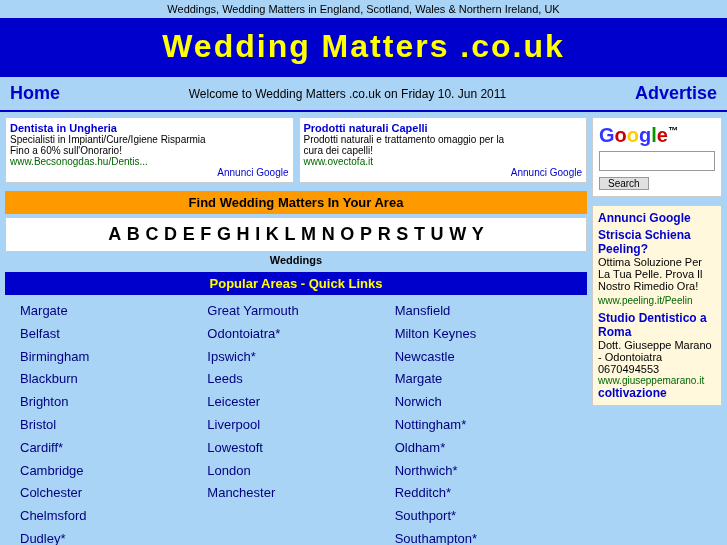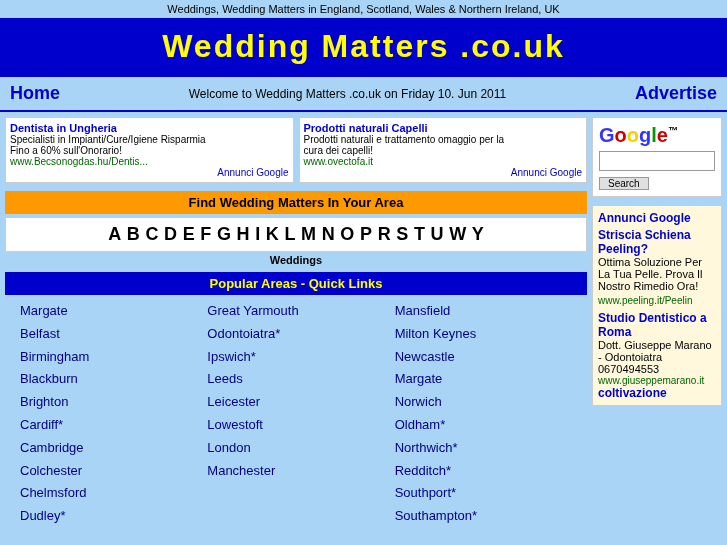--- a/index.html
+++ b/index.html
@@ -321,20 +321,31 @@
               </td>
               <td>
                 <a href="#">Leicester</a>
               </td>
               <td>
                 <a href="#">Norwich</a>
               </td>
             </tr>
             <tr>
               <td>
+                <a href="#">Bristol</a>
+              </td>
+              <td>
+                <a href="#">Liverpool</a>
+              </td>
+              <td>
+                <a href="#">Nottingham*</a>
+              </td>
+            </tr>
+            <tr>
+              <td>
                 <a href="#">Cardiff*</a>
               </td>
               <td>
                 <a href="#">Lowestoft</a>
               </td>
               <td>
                 <a href="#">Oldham*</a>
               </td>
             </tr>
             <tr>

